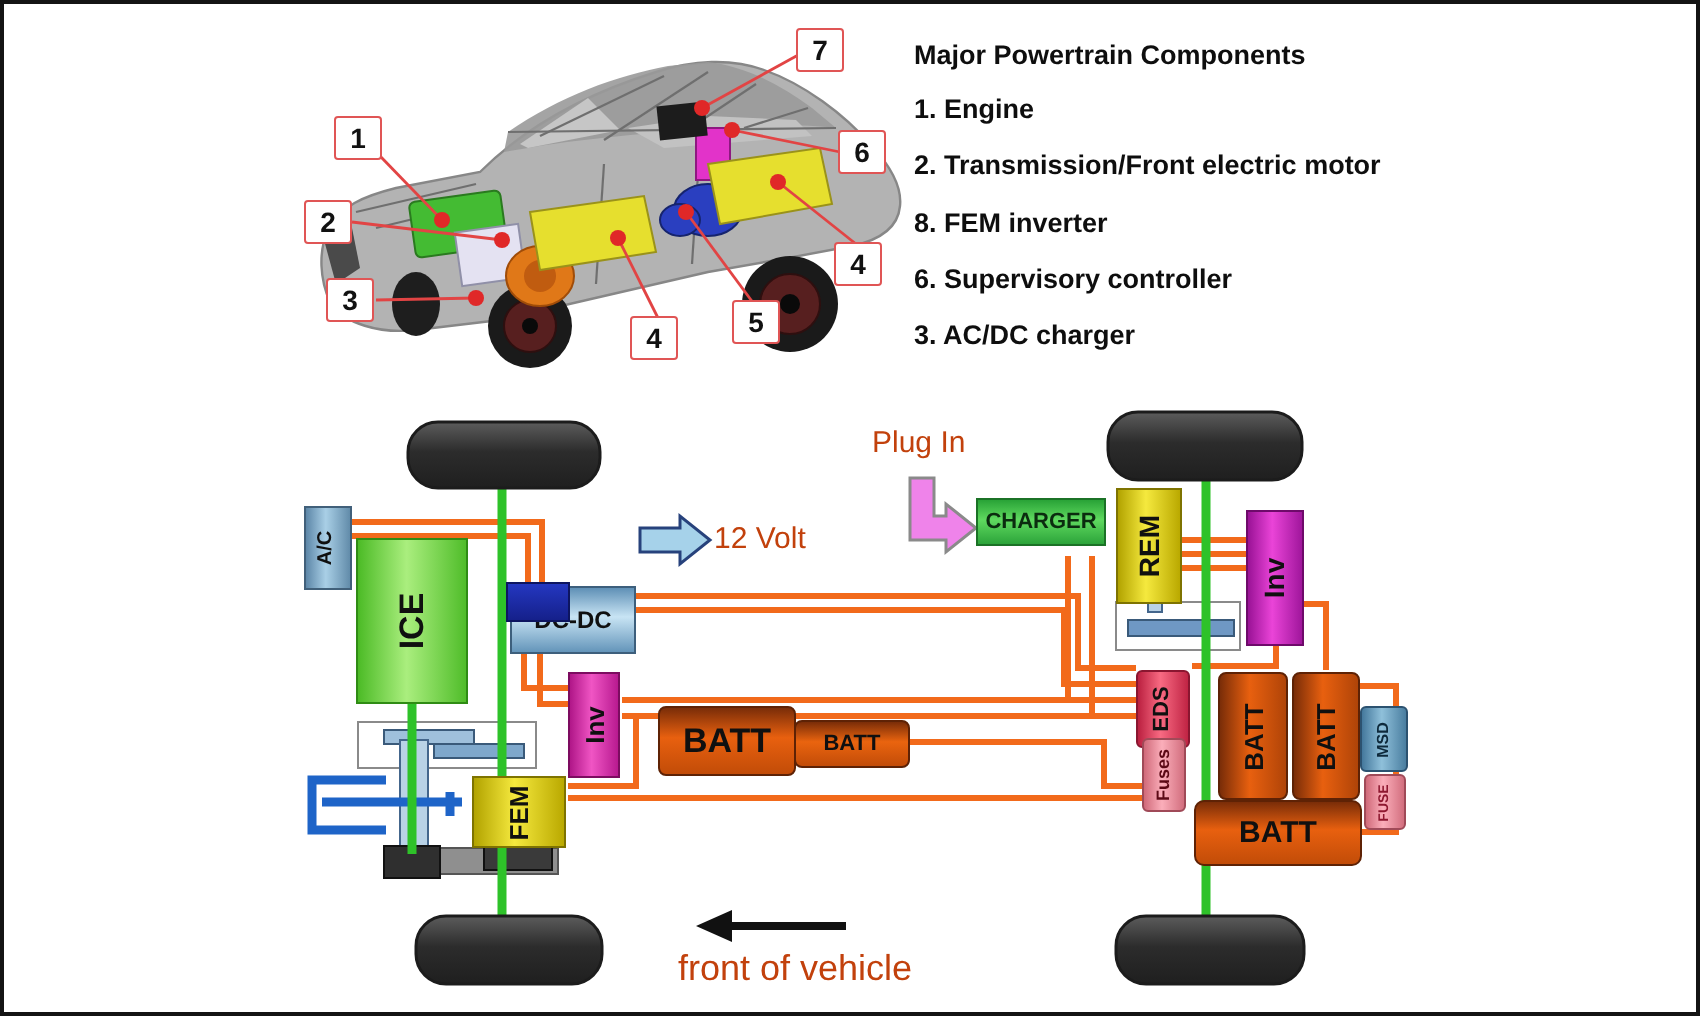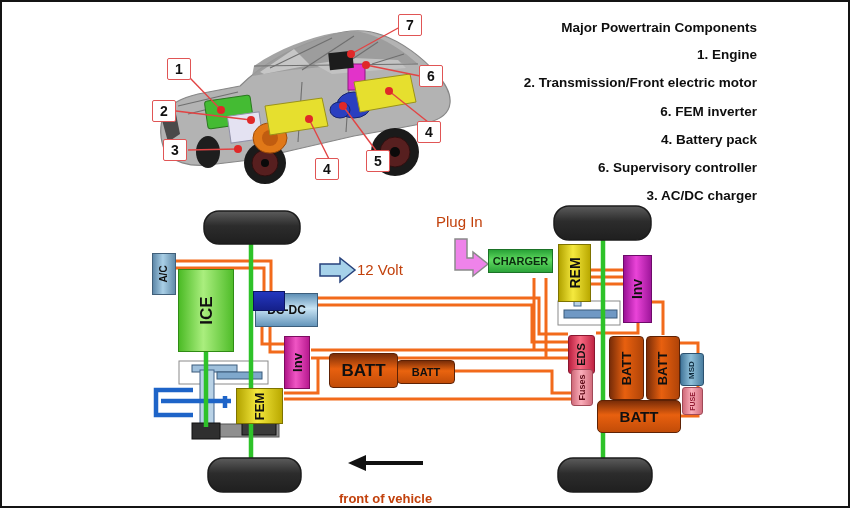--- a/index.html
+++ b/index.html
@@ -58,23 +58,23 @@
     display:flex; align-items:center; justify-content:center;
     font-size:14px; font-weight:bold; color:#111;
   }
   #co-1{left:165px; top:56px;}  #co-2{left:150px; top:98px;}  #co-3{left:161px; top:137px;}
   #co-7{left:396px; top:12px;}  #co-6{left:417px; top:63px;}  #co-4r{left:415px; top:119px;}
   #co-5{left:364px; top:148px;} #co-4m{left:313px; top:156px;}
   
   .txt{position:absolute; z-index:3; color:#c2410c;}
   #plug-in{left:434px; top:211px; font-size:15px;}
   #twelve-volt{left:355px; top:259px; font-size:15px;}
-  #front-of-vehicle{left:337px; top:489px; font-size:13px; font-weight:bold;}
+  #front-of-vehicle{left:337px; top:472px; font-size:18px; font-weight:normal;}
   
-  #legend{position:absolute; z-index:3; left:455px; top:18px; width:300px; color:#0e0e0e;text-align:right;}
+  #legend{position:absolute; z-index:3; left:455px; top:18px; width:300px; color:#0e0e0e;}
   #legend .title{font-size:13.5px; font-weight:bold; margin-bottom:10px;}
   #legend .item{font-size:13.5px; font-weight:bold; line-height:16.3px; white-space:nowrap;margin-top:12px;}
 </style>
 </head>
 <body>
 
 <div id="root">
 
   <svg id="art" width="850" height="508" viewBox="0 0 850 508">
     <defs>
@@ -220,22 +220,21 @@
     <g>
       <line x1="362" y1="461" x2="421" y2="461" stroke="#111" stroke-width="4"></line>
       <polygon points="346,461 364,453 364,469" fill="#111"></polygon>
     </g>
   </svg>
 
   <div id="legend">
     <div class="title">Major Powertrain Components</div>
     <div class="item">1. Engine</div>
     <div class="item">2. Transmission/Front electric motor</div>
-    <div class="item">6. FEM inverter</div>
-    <div class="item">4. Battery pack</div>
+    <div class="item">8. FEM inverter</div>
     <div class="item">6. Supervisory controller</div>
     <div class="item">3. AC/DC charger</div>
   </div>
 
   <div class="callout" id="co-1">1</div>
   <div class="callout" id="co-2">2</div>
   <div class="callout" id="co-3">3</div>
   <div class="callout" id="co-4m">4</div>
   <div class="callout" id="co-4r">4</div>
   <div class="callout" id="co-5">5</div>

